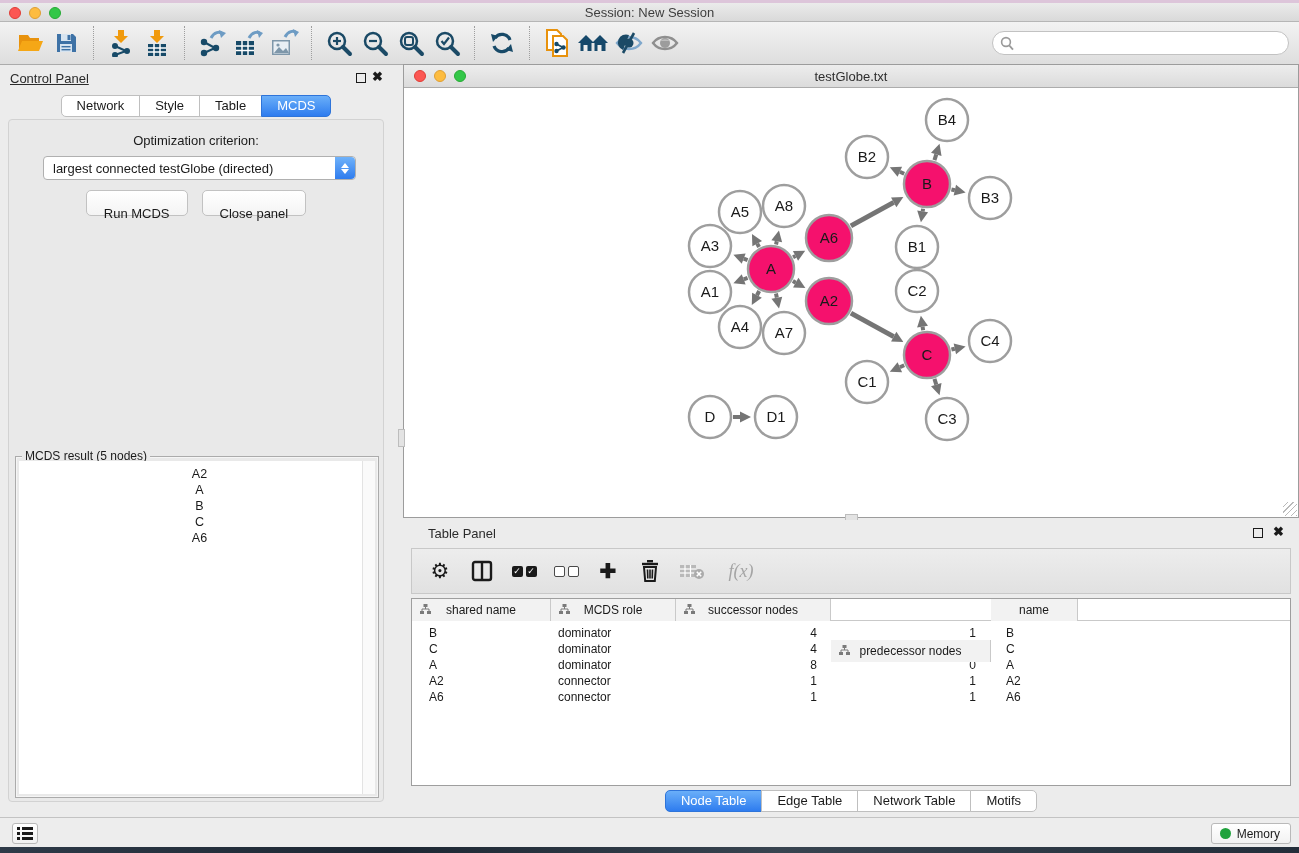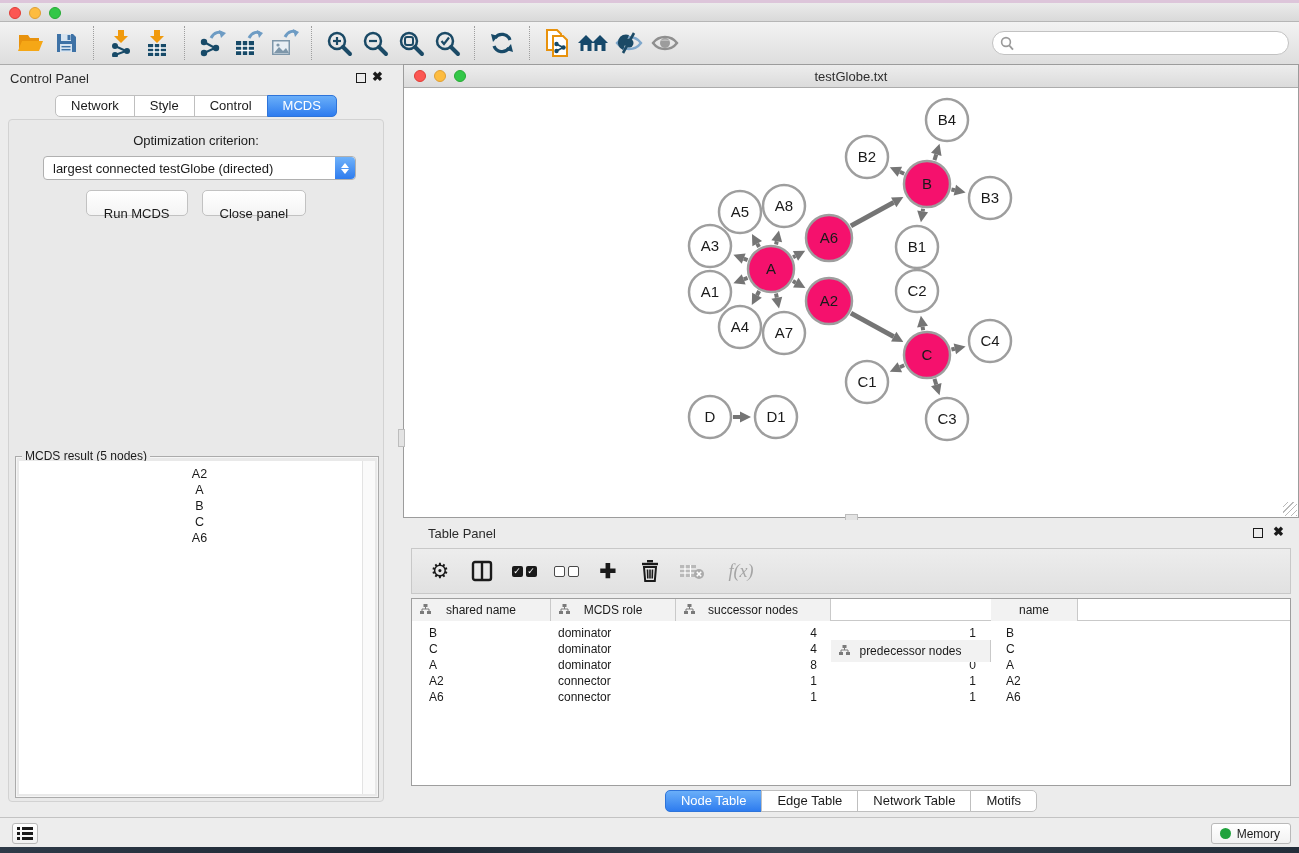--- a/index.html
+++ b/index.html
@@ -17,21 +17,21 @@
   
   #toolbar { position:absolute; left:0; top:22px; width:1299px; height:43px; background:linear-gradient(#F3F3F3,#DEDEDE); border-bottom:1px solid #ABABAB; display:flex; align-items:center; padding-left:12px; }
   .tb-btn { width:36px; height:36px; display:flex; align-items:center; justify-content:center; cursor:default; }
   .tb-sep { width:0; height:34px; border-left:1px dotted #9E9E9E; margin:0 9px; }
   #search-wrap { position:absolute; right:10px; top:9px; width:297px; height:24px; background:#FFFFFF; border:1px solid #C2C2C2; border-radius:12px; }
   #search-wrap svg { position:absolute; left:7px; top:4px; }
   #search-wrap input { position:absolute; left:26px; top:1px; width:260px; height:20px; border:none; outline:none; font-size:13px; background:transparent; }
 
   
   #control-panel { position:absolute; left:0; top:65px; width:392px; height:752px; background:#ECECEC; }
-  #cp-title { position:absolute; left:10px; top:6px; font-size:13px; color:#2B2B2B; }
+  #cp-title { position:absolute; left:10px; top:6px; font-size:13px; color:#2B2B2B;text-decoration:underline; }
   .panel-float { position:absolute; top:8px; width:10px; height:10px; border:1.6px solid #1A1A1A; background:transparent; }
   .panel-close { position:absolute; top:4px; font-size:13px; font-weight:bold; color:#1A1A1A; }
   #cp-tabs { position:absolute; left:0; top:30px; width:100%; display:flex; justify-content:center; }
   .tabseg { height:22px; line-height:20px; padding:0 15px; font-size:13px; background:#FFFFFF; border:1px solid #BFBFBF; margin-left:-1px; color:#1A1A1A; }
   .tabseg:first-child { border-radius:5px 0 0 5px; margin-left:0; }
   .tabseg:last-child { border-radius:0 5px 5px 0; }
   .tabseg.sel { background:linear-gradient(#6AAFF9,#2E7CEF); border-color:#2E74D9; color:#FFFFFF; }
   #cp-content { position:absolute; left:8px; top:54px; width:376px; height:683px; background:#E9E9E9; border:1px solid #D2D2D2; border-radius:4px; }
   #opt-label { position:absolute; width:100%; text-align:center; top:13px; font-size:13px; color:#1A1A1A; }
   #criterion-select { position:absolute; left:34px; top:36px; width:313px; height:24px; background:#FFFFFF; border:1px solid #B0B0B0; border-radius:4px; }
@@ -97,20 +97,21 @@
 </style>
 </head>
 <body>
 
 <div id="wallpaper-top"></div>
 
 <div id="titlebar">
   <span class="tl red" style="left:9px"></span>
   <span class="tl yellow" style="left:29px"></span>
   <span class="tl green" style="left:49px"></span>
+  <div class="title">Session: New Session</div>
 </div>
 
 <div id="toolbar">
   <div class="tb-btn">
     <svg width="27" height="24" viewBox="0 0 27 24">
         <path d="M2 4h9l2 3h9v3H6L2 19z" fill="#E8920D"></path>
         <path d="M5 10h21l-4 10H1z" fill="#F5A716"></path>
       </svg>
   </div>
   <div class="tb-btn">
@@ -270,21 +271,21 @@
   </div>
 </div>
 
 <div id="control-panel">
   <div id="cp-title">Control Panel</div>
   <span class="panel-float" style="right:26px"></span>
   <span class="panel-close" style="right:9px">✖</span>
   <div id="cp-tabs">
       <div class="tabseg">Network</div>
       <div class="tabseg">Style</div>
-      <div class="tabseg">Control</div>
+      <div class="tabseg">Table</div>
       <div class="tabseg sel">MCDS</div>
     </div>
   <div id="cp-content">
     <div id="opt-label">Optimization criterion:</div>
     <div id="criterion-select">
       <span class="val">largest connected testGlobe (directed)</span>
       <span class="stepper">
           <span class="chev up"></span>
           <span class="chev down"></span>
         </span>

